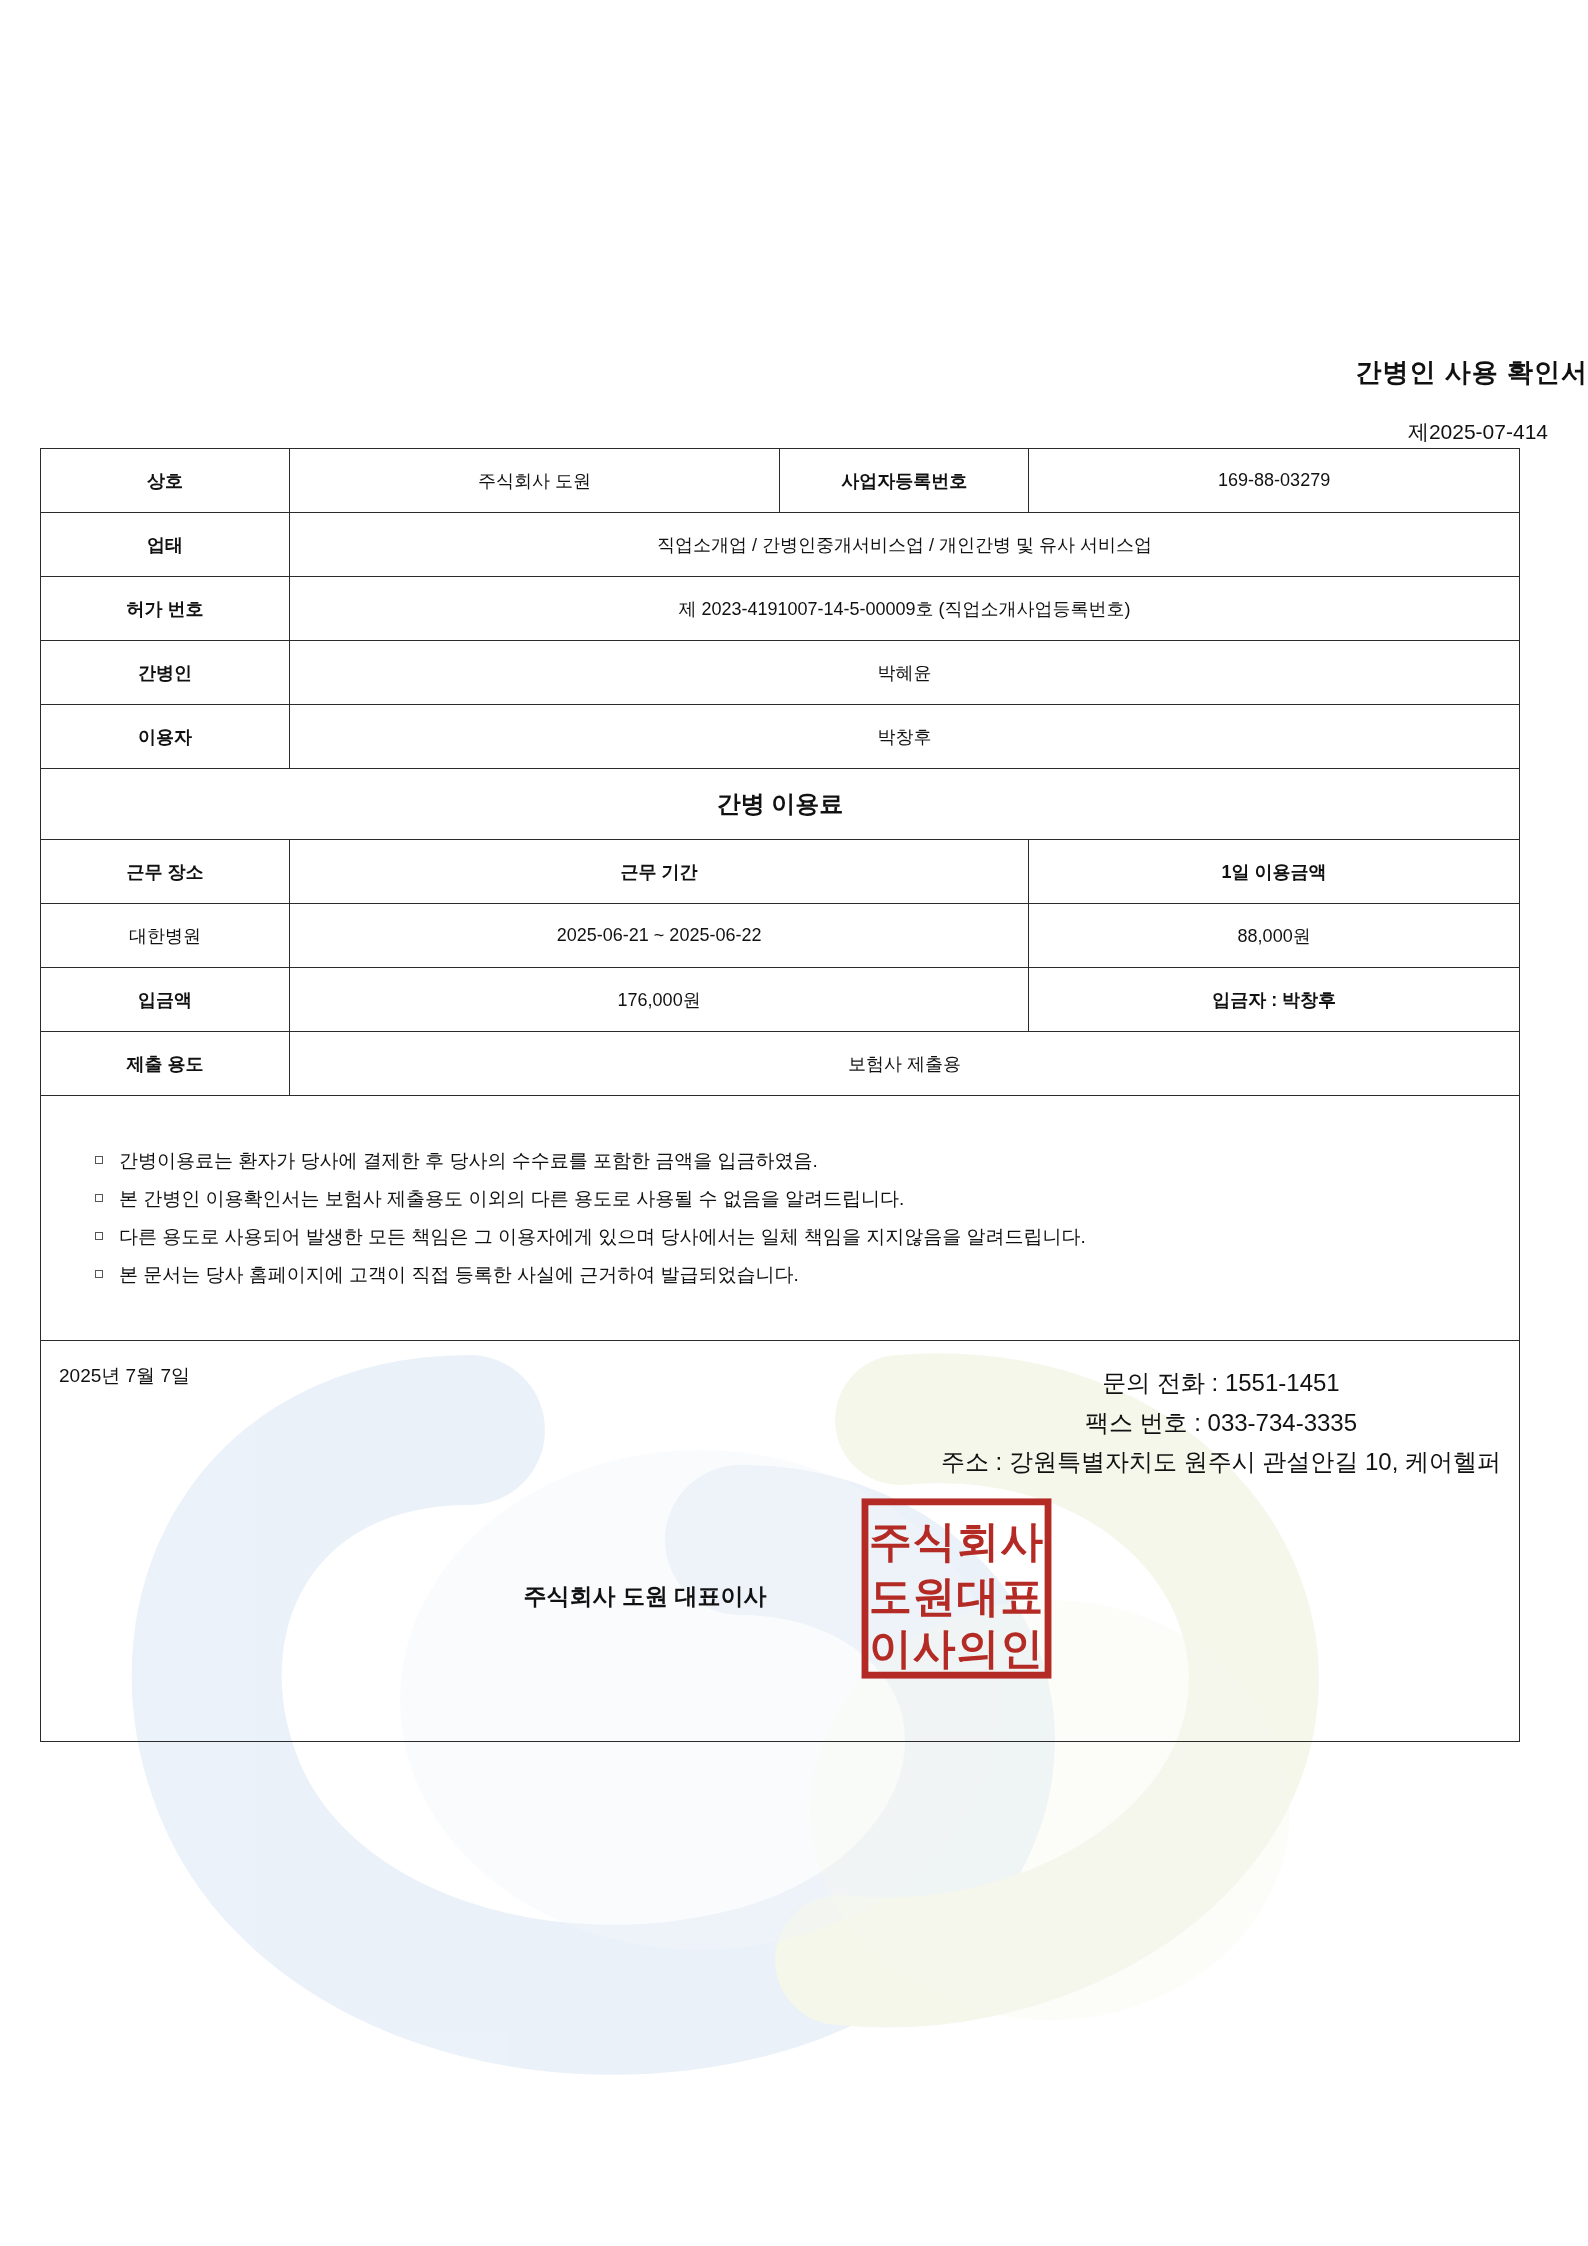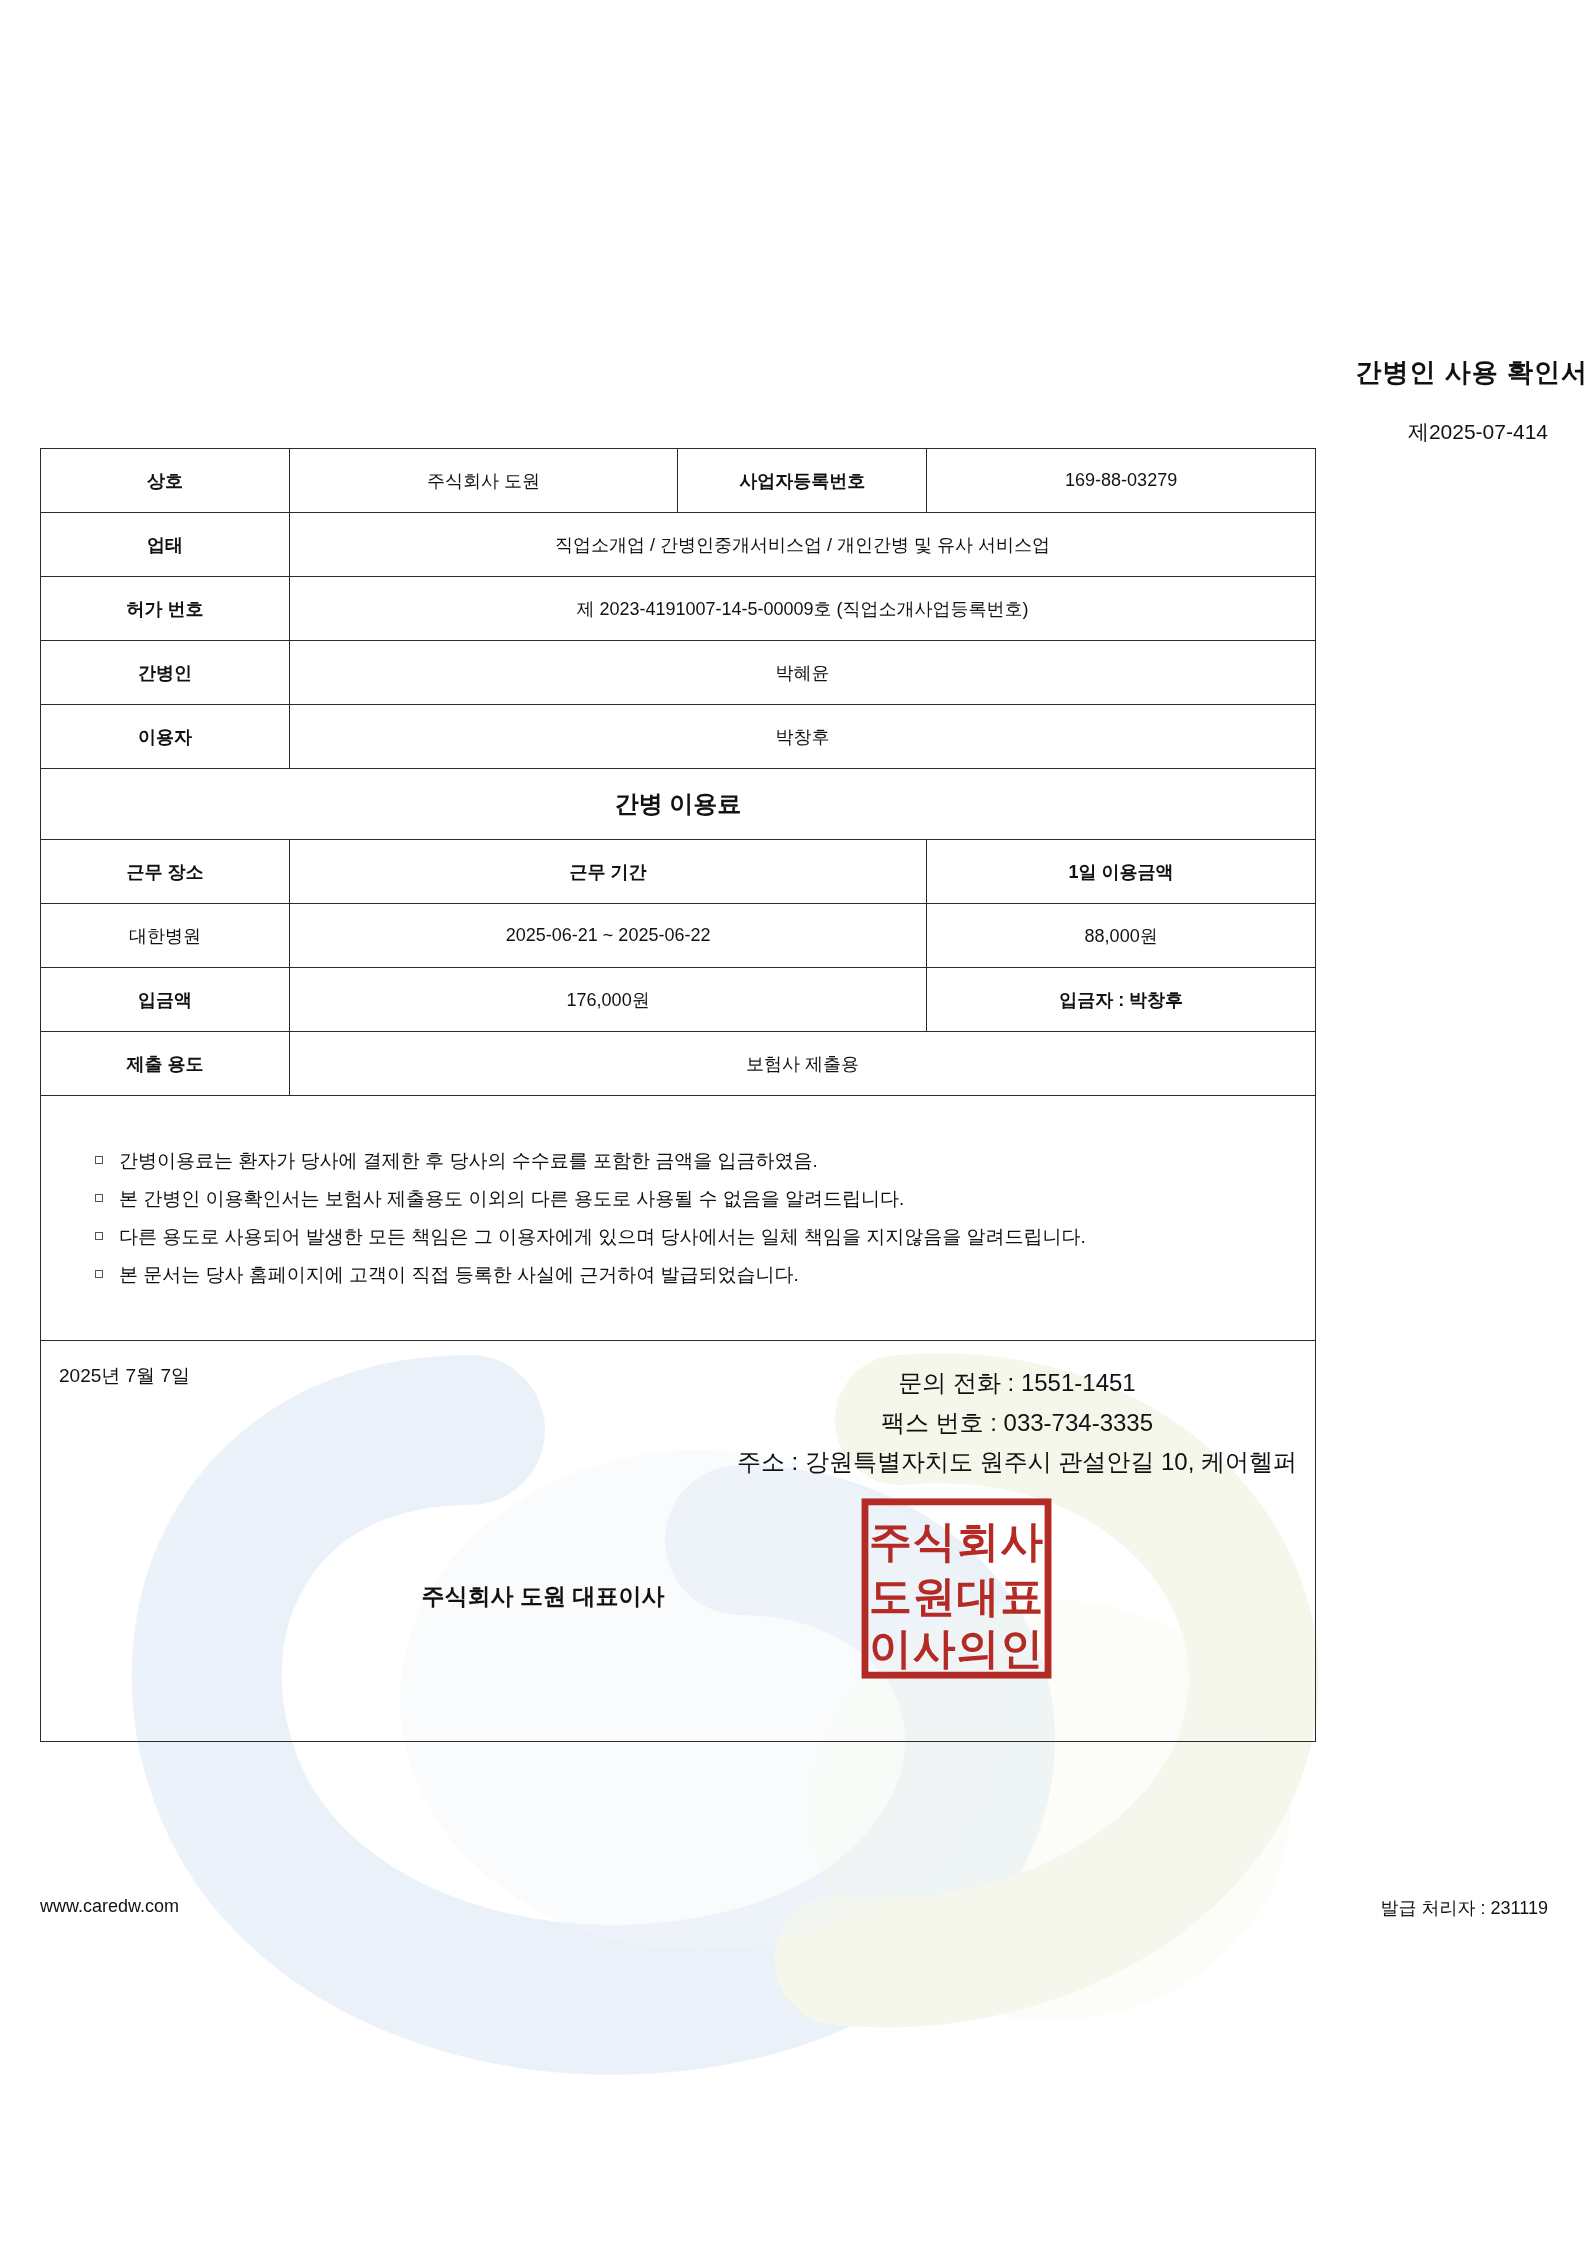--- a/index.html
+++ b/index.html
@@ -51,21 +51,21 @@
     position: absolute;
     top: 418px;
     right: 40px;
     font-size: 21px;
   }
 
   .frame {
     position: absolute;
     left: 40px;
     top: 448px;
-    width: 1276px;
+    width: 1480px;
     border: 1.5px solid #2b2b2b;
     box-sizing: border-box;
     background: transparent;
   }
 
   table.main {
     width: 100%;
     border-collapse: collapse;
     table-layout: fixed;
   }
@@ -281,18 +281,14 @@
               <div class="signature">
                 <span class="sig-text">주식회사 도원    대표이사</span>
               </div>
             </div>
           </td>
         </tr>
       </tbody>
     </table>
   </div>
 
-  <div class="bottom-bar">
-    <span>www.caredw.com</span>
-    <span>발급 처리자 : 231119</span>
-  </div>
 
 </div>
 
 </body></html>

